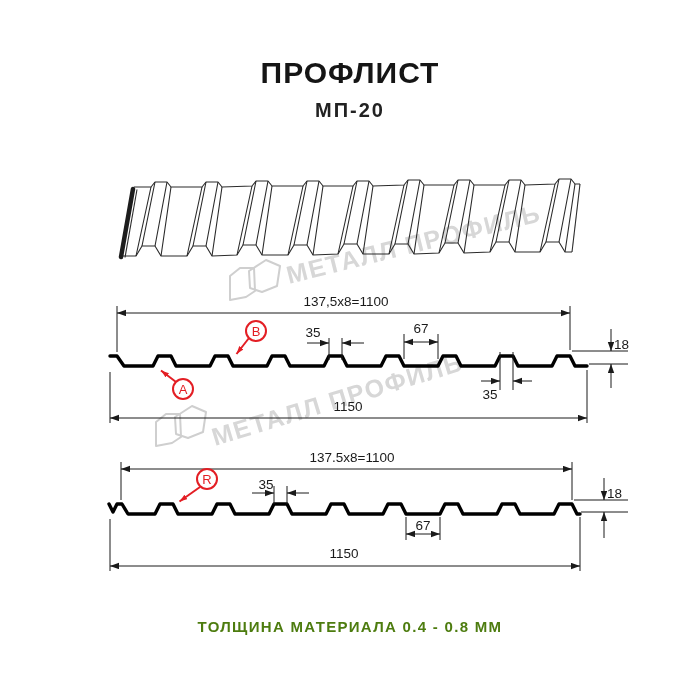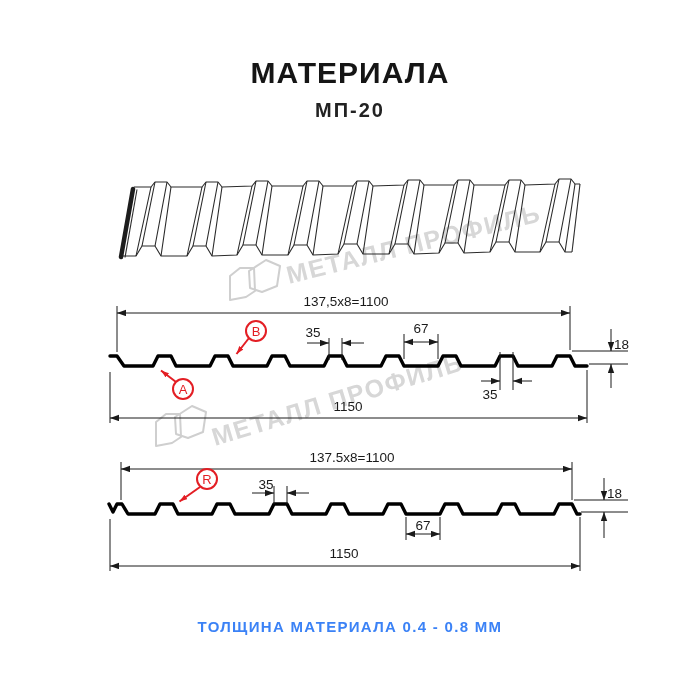--- a/index.html
+++ b/index.html
@@ -1,36 +1,36 @@
 <!DOCTYPE html>
 <html><head>
 <meta charset="utf-8">
 <style>
   html,body{margin:0;padding:0;background:#fff;}
   body{width:700px;height:700px;position:relative;overflow:hidden;
        font-family:"Liberation Sans",sans-serif;}
   .abs{position:absolute;left:0;width:700px;text-align:center;}
   #title{top:56px;font-size:30px;font-weight:800;letter-spacing:1px;color:#151515;}
   #subtitle{top:99px;font-size:20px;font-weight:700;letter-spacing:2px;color:#222;}
-  #caption{top:618px;font-size:15px;font-weight:700;letter-spacing:1.3px;color:#3b82f6;}
+  #caption{top:618px;font-size:15px;font-weight:700;letter-spacing:1.3px;color:#4d7c0f;}
   svg{position:absolute;left:0;top:0;}
   svg text{font-family:"Liberation Sans",sans-serif;}
   .dim{font-size:13.5px;fill:#1a1a1a;}
   .thin{stroke:#1a1a1a;stroke-width:1;fill:none;}
   .prof{stroke:#000;stroke-width:3.4;fill:none;stroke-linejoin:round;stroke-linecap:round;}
   .sheet{stroke:#2b2b2b;stroke-width:1.1;fill:none;stroke-linejoin:round;}
   .wm{fill:#d7d7d7;font-weight:bold;font-size:25px;letter-spacing:1.5px;}
   .wmpoly{fill:none;stroke:#cfcfcf;stroke-width:2;stroke-linejoin:round;}
   .red{stroke:#e31e24;fill:none;stroke-width:2;}
   .redtxt{fill:#e31e24;font-size:13px;}
 </style>
 </head>
 <body>
 
-<div id="title" class="abs">МАТЕРИАЛА</div>
+<div id="title" class="abs">ПРОФЛИСТ</div>
 <div id="subtitle" class="abs">МП-20</div>
 
 <svg width="700" height="700" viewBox="0 0 700 700">
   <defs>
     <marker id="arrB" markerUnits="userSpaceOnUse" markerWidth="10" markerHeight="8" refX="9" refY="3.2" orient="auto-start-reverse">
       <path d="M0,0 L9,3.2 L0,6.4 z" fill="#1a1a1a"></path>
     </marker>
     <marker id="arrR" markerUnits="userSpaceOnUse" markerWidth="9" markerHeight="7" refX="8" refY="2.75" orient="auto-start-reverse">
       <path d="M0,0 L8,2.75 L0,5.5 z" fill="#e31e24"></path>
     </marker>

